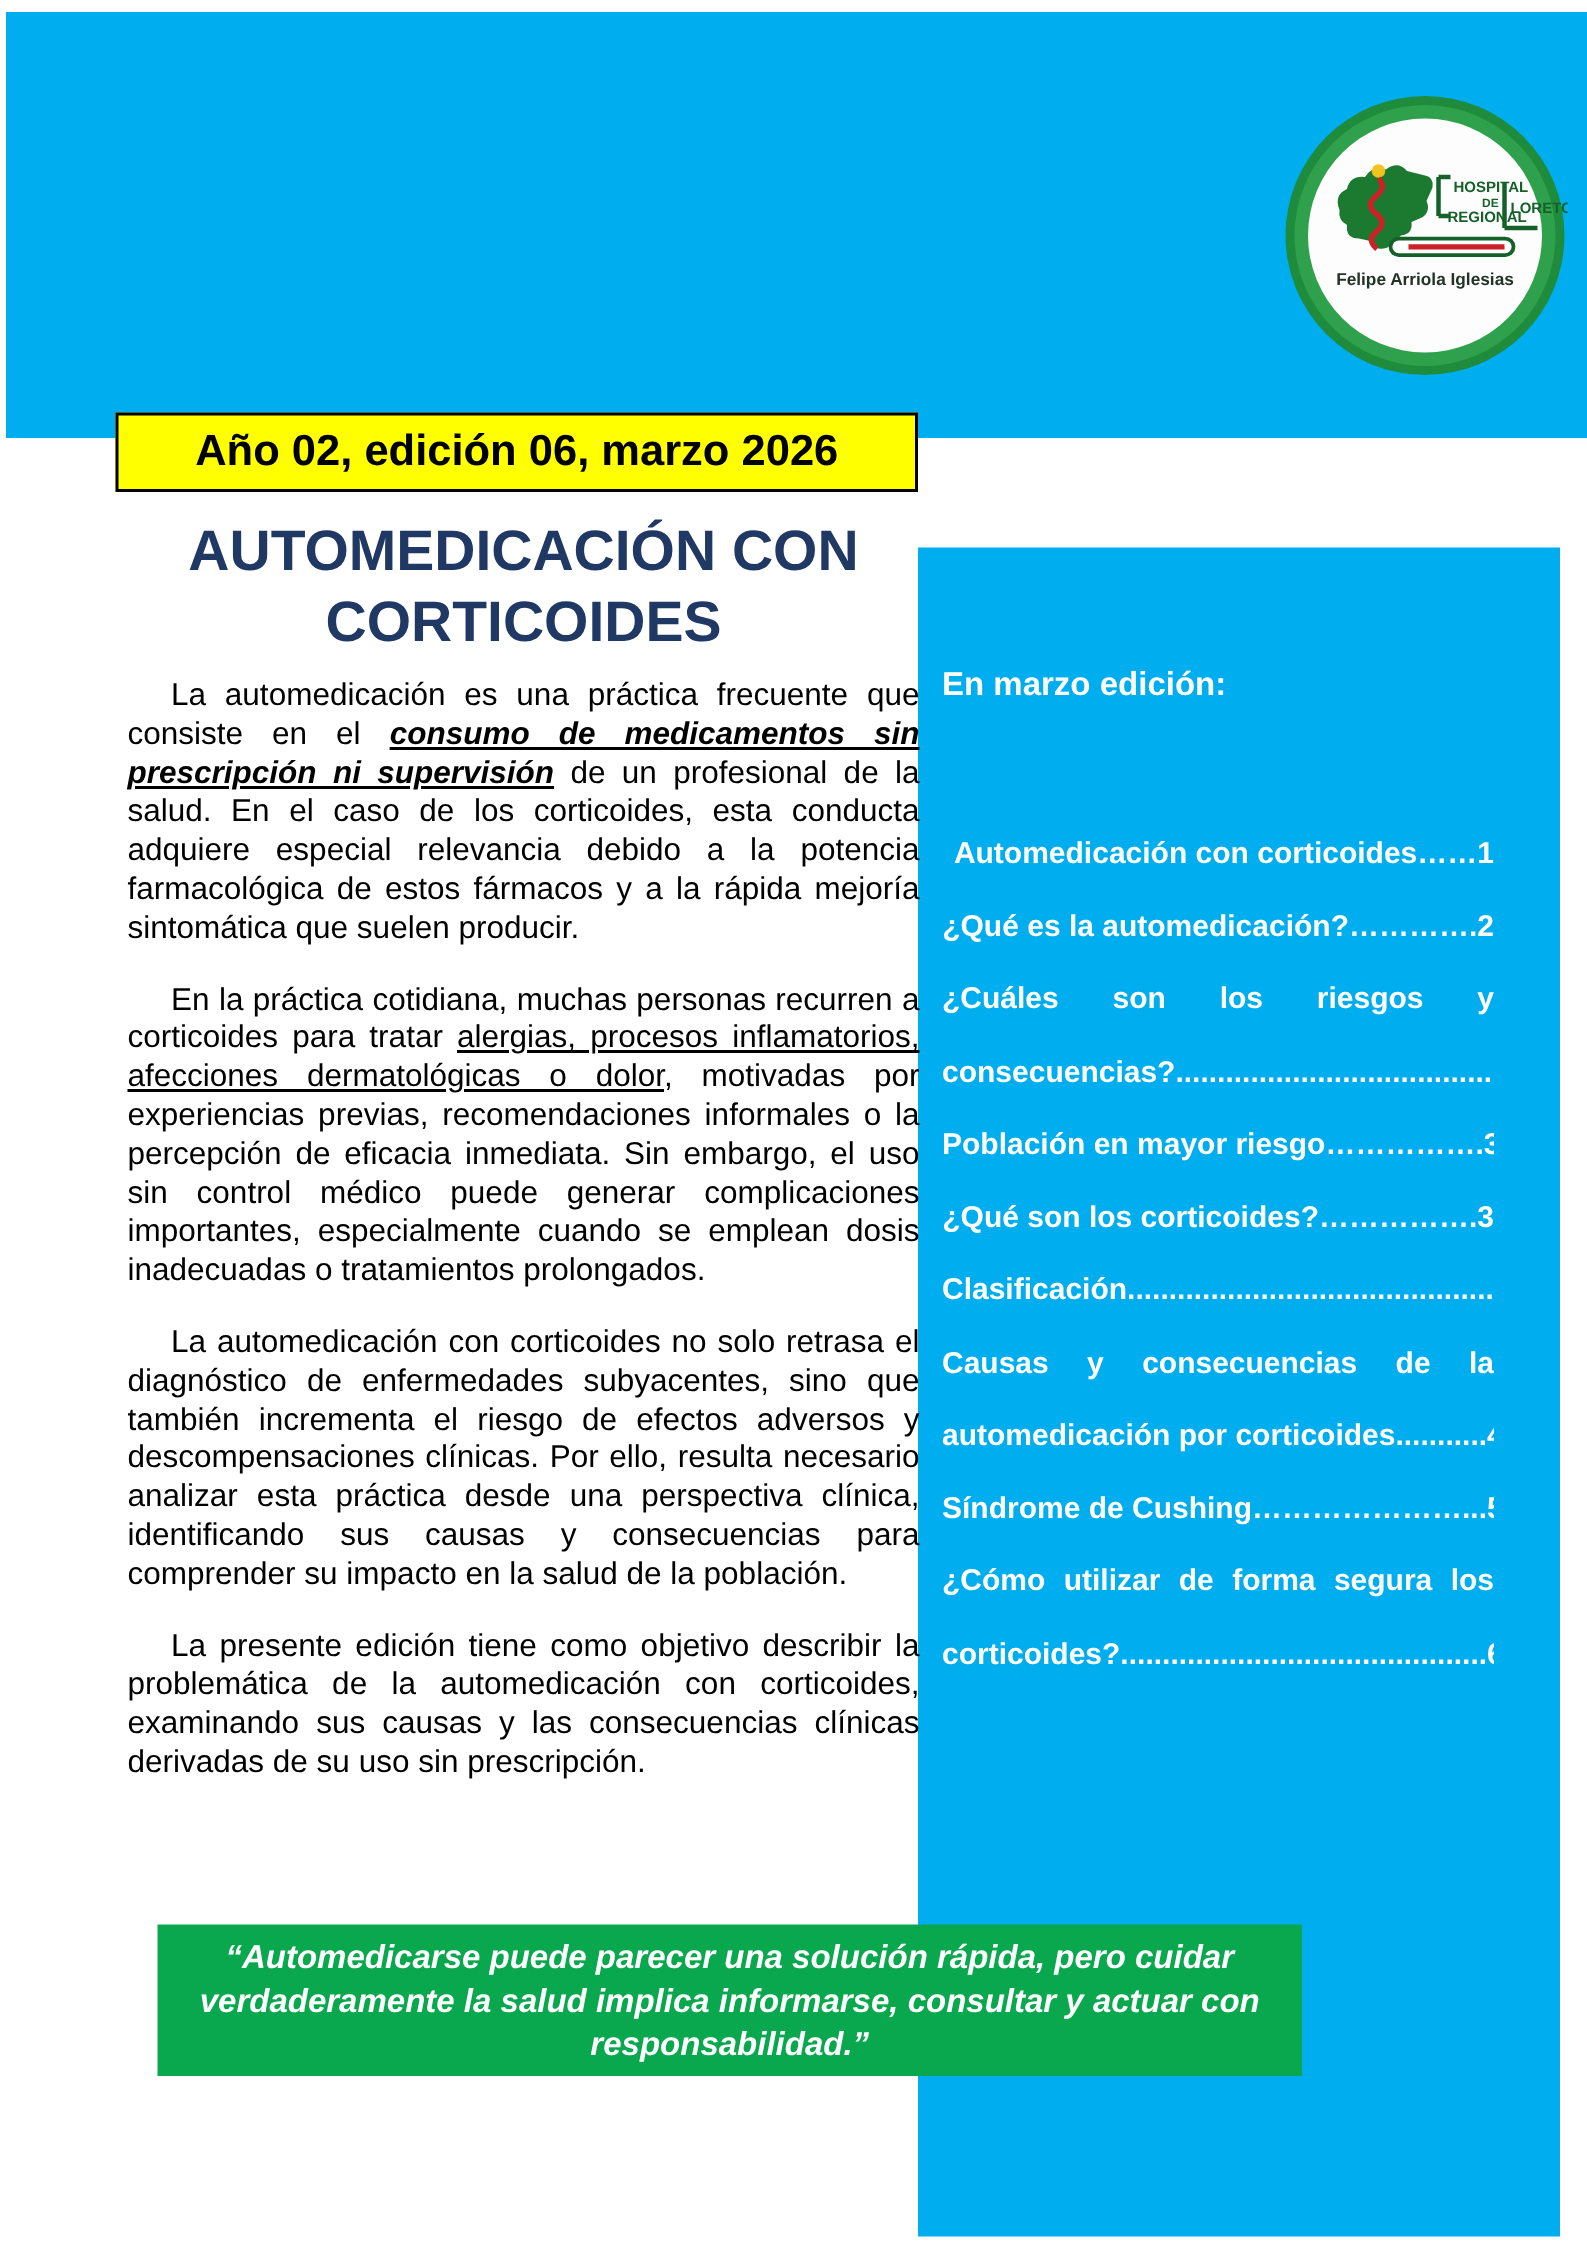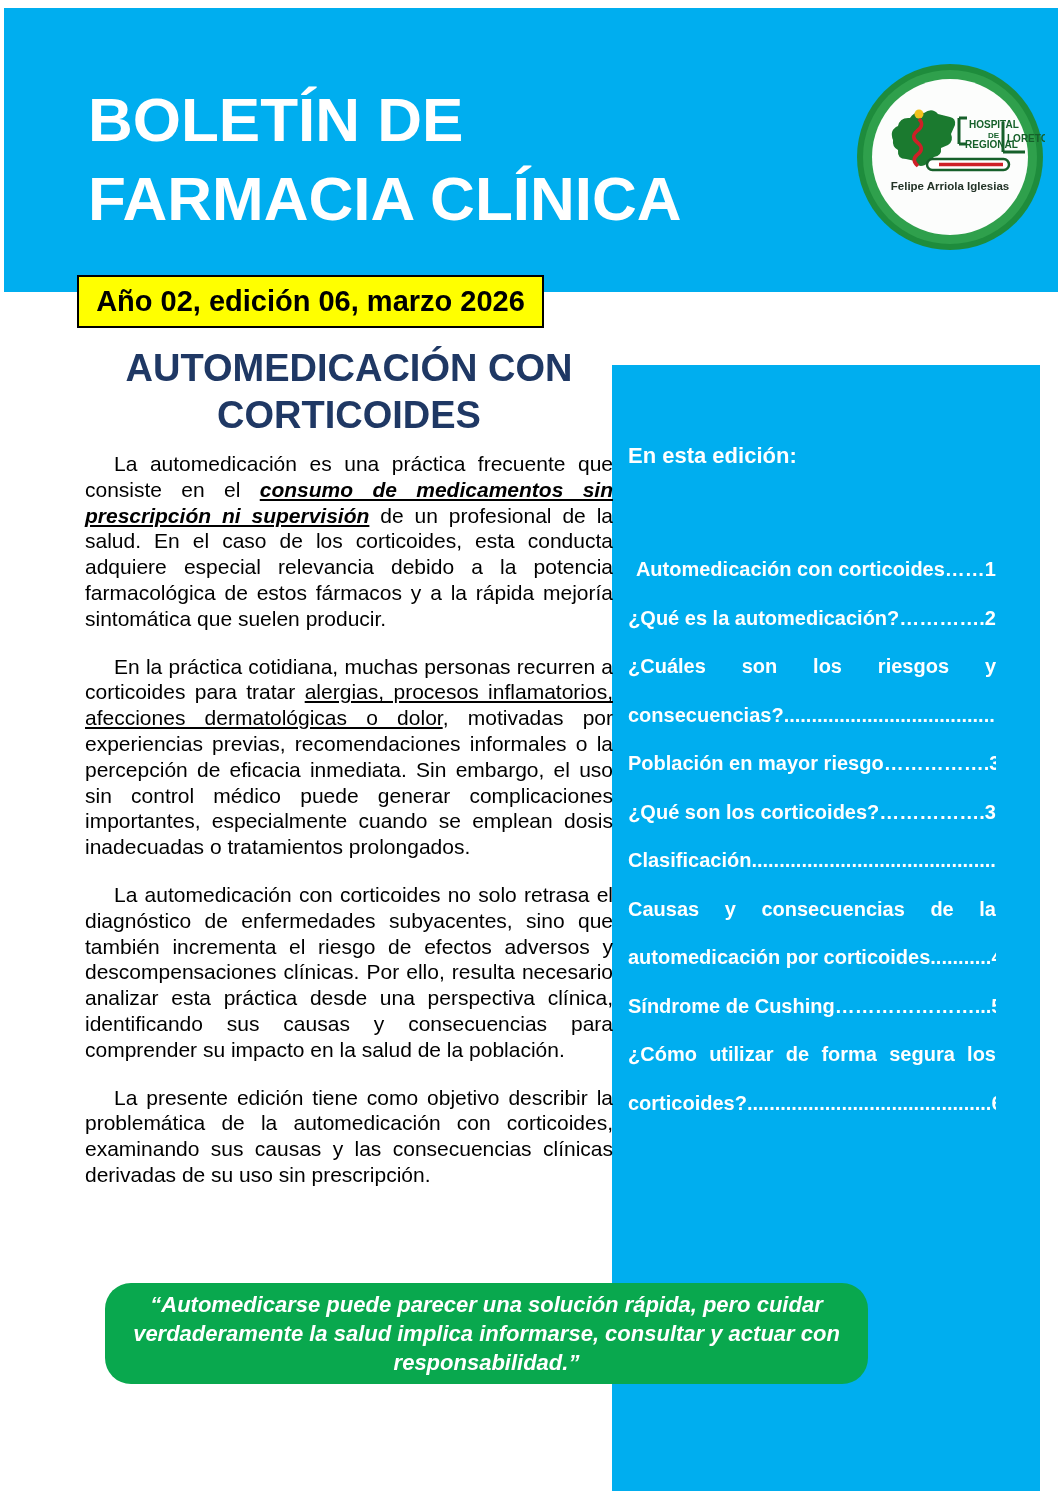--- a/index.html
+++ b/index.html
@@ -23,21 +23,21 @@
     letter-spacing:0px; white-space:nowrap;
   }
   .masthead-title span { display:block; }
 
   
   .logo-wrap { position:absolute; left:851px; top:52px; width:190px; height:194px; }
   .logo-wrap svg { width:100%; height:100%; }
 
   
   .edition-banner {
-    position:absolute; left:77px; top:275px; width:467px; height:53px;
+    position:absolute; left:77px; top:275px; width:535px; height:53px;
     background:#FFFF00; border:2px solid #000000;
     display:flex; align-items:center; justify-content:center;
     font-size:29px; font-weight:bold; color:#000000;
   }
 
   
   .article {
     position:absolute; left:85px; top:345px; width:528px;
     color:#000000;
   }
@@ -76,37 +76,32 @@
     text-align-last:justify;
   }
 
   
   .quote-box {
     position:absolute; left:105px; top:1283px; width:763px; height:101px;
     background:#09A84E;
     display:flex; align-items:center; justify-content:center;
     padding:13px 28px;
     z-index:5;
-    border-radius:26px;
   }
   .quote-text {
     color:#ffffff; font-weight:bold; font-style:italic;
     font-size:22px; line-height:29px; text-align:center;
   }
 </style>
 </head>
 <body>
 
 <div class="page">
 
   <header class="masthead">
-    <h1 class="masthead-title">
-      <span>BOLETÍN DE</span>
-      <span>FARMACIA CLÍNICA</span>
-    </h1>
 
     <div class="logo-wrap">
       <svg viewBox="0 0 190 190">
         <circle cx="95" cy="95" r="93" fill="#1E8C3C"></circle>
         <circle cx="95" cy="95" r="87" fill="#2FA04C"></circle>
         <circle cx="95" cy="95" r="78" fill="#FCFDFC"></circle>
 
         <path fill="#1B7A2F" d="M38 78 q-4 -10 5 -14 q2 -9 12 -8 q5 -8 14 -5 q8 -6 14 1 l12 3 q6 1 5 8 l-4 9 q3 7 -3 11 l-7 3 q1 8 -7 9 l-9 8 q-8 3 -10 -4 l-9 -2 q-9 0 -8 -9 q-6 -3 -5 -10 z"></path>
 
         <circle cx="64" cy="52" r="4.5" fill="#F2C21E"></circle>
@@ -125,21 +120,21 @@
         <text x="95" y="128" font-size="11.5" font-weight="bold" fill="#233327" text-anchor="middle" font-family="Liberation Sans, sans-serif">Felipe Arriola Iglesias</text>
       </svg>
     </div>
   </header>
 
   <div class="edition-banner">
     <span>Año 02, edición 06, marzo 2026</span>
   </div>
 
   <aside class="toc">
-    <div class="toc-heading">En esta edición:</div>
+    <div class="toc-heading">En marzo edición:</div>
     <div class="toc-list">
         <div class="toc-line">Automedicación con corticoides……1</div>
         <div class="toc-line">¿Qué es la automedicación?………….2</div>
         <div class="toc-line toc-line-justify">¿Cuáles son los riesgos y</div>
         <div class="toc-line">consecuencias?.......................................2</div>
         <div class="toc-line">Población en mayor riesgo…………….3</div>
         <div class="toc-line">¿Qué son los corticoides?…………….3</div>
         <div class="toc-line">Clasificación............................................4</div>
         <div class="toc-line toc-line-justify">Causas y consecuencias de la</div>
         <div class="toc-line">automedicación por corticoides...........4</div>

